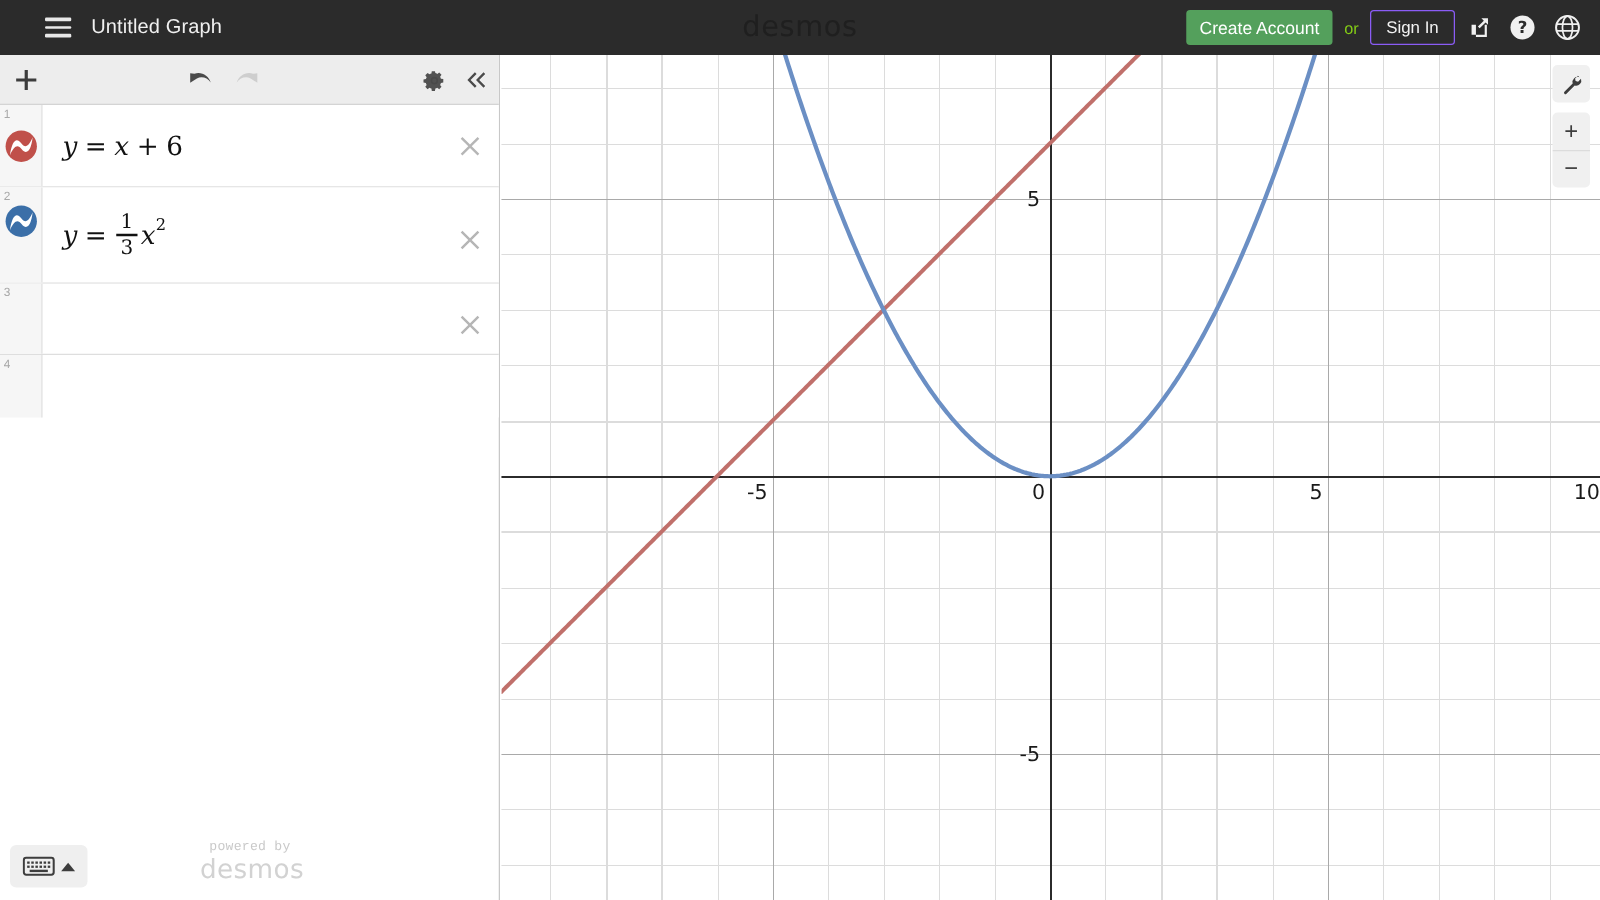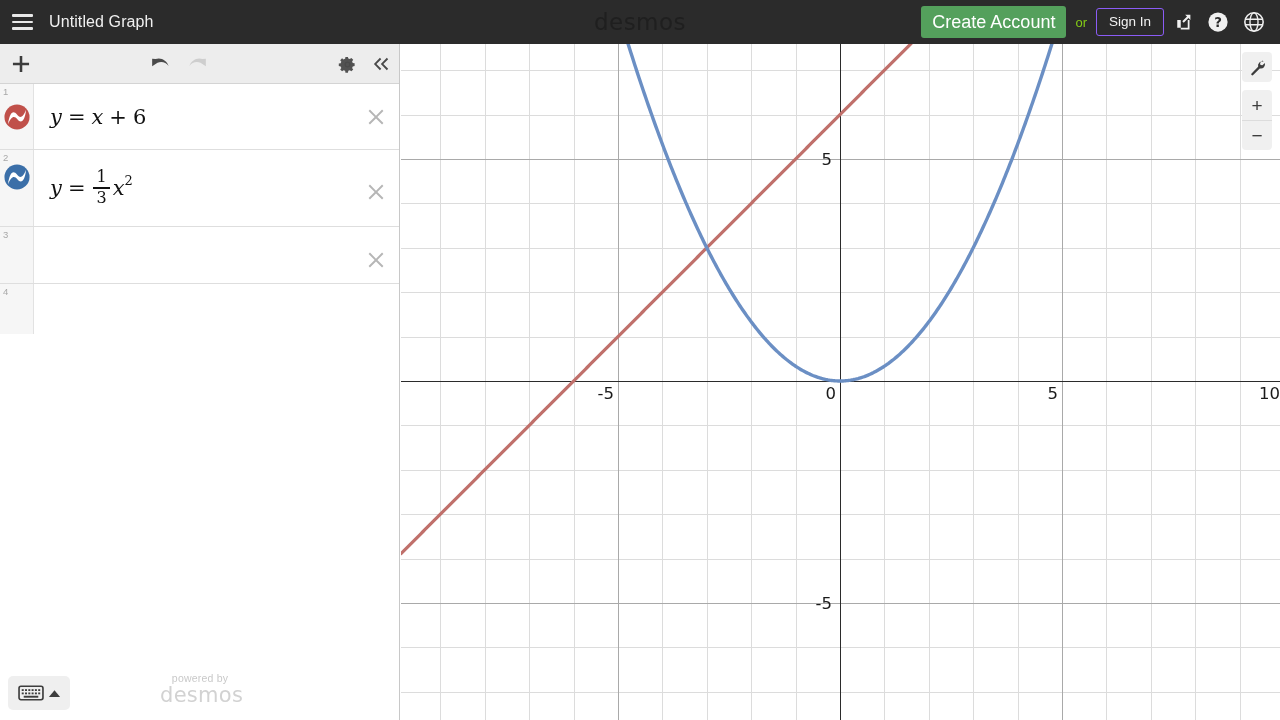--- a/index.html
+++ b/index.html
@@ -12,20 +12,21 @@
   }
   #app { position: relative; width: 1280px; height: 720px; }
 
   
   #header {
     position: absolute; top: 0; left: 0;
     width: 1280px; height: 44px;
     background: #2b2b2b;
     display: flex; align-items: center;
     z-index: 50;
+    padding-left: 24px;
   }
   #hamburger-btn {
     width: 44px; height: 44px;
     display: flex; flex-direction: column;
     align-items: center; justify-content: center;
     gap: 4px; cursor: pointer;
   }
   #hamburger-btn span {
     display: block; width: 21px; height: 2.5px;
     background: #e8e8e8; border-radius: 1px;
@@ -41,21 +42,21 @@
     font-size: 23px; color: #1f1f1f;
     letter-spacing: .5px; pointer-events: none;
     font-family: "DejaVu Sans", sans-serif;
   }
   #header-right {
     position: absolute; right: 8px; top: 0; height: 44px;
     display: flex; align-items: center; gap: 0;
   }
   #create-account-btn {
     background: #54a05c; color: #fff;
-    font-size: 18px; padding: 6px 11px;
+    font-size: 14px; padding: 6px 11px;
     border-radius: 3px; cursor: pointer;
     white-space: nowrap; line-height: 1.15;
   }
   #or-text { color: #84cc16; font-size: 13px; margin: 0 9px; }
   #sign-in-btn {
     background: transparent; color: #f2f2f2;
     font-size: 13.5px; padding: 5px 12px;
     border: 1px solid #8b5cf6; border-radius: 3px;
     cursor: pointer; white-space: nowrap; line-height: 1.15;
   }
@@ -159,21 +160,21 @@
     display: flex; align-items: center; justify-content: center;
     gap: 4px; cursor: pointer; z-index: 40;
   }
   #powered-by {
     position: absolute; left: 160px; bottom: 14px;
     text-align: center; width: 80px; z-index: 35;
     pointer-events: none;
   }
   #powered-by .pb-small {
     font-size: 10.5px; color: #c9c9c9; display: block;
-    letter-spacing: .2px; font-family: Liberation Sans, sans-serif;
+    letter-spacing: .2px; font-family: Liberation Mono, monospace;
   }
   #powered-by .pb-brand {
     font-size: 21px; color: #d2d2d2; display: block;
     letter-spacing: .3px; line-height: 1.05;
     font-family: "DejaVu Sans", sans-serif;
   }
 
   
   #graph-area {
     position: absolute; top: 44px; left: 401px;

